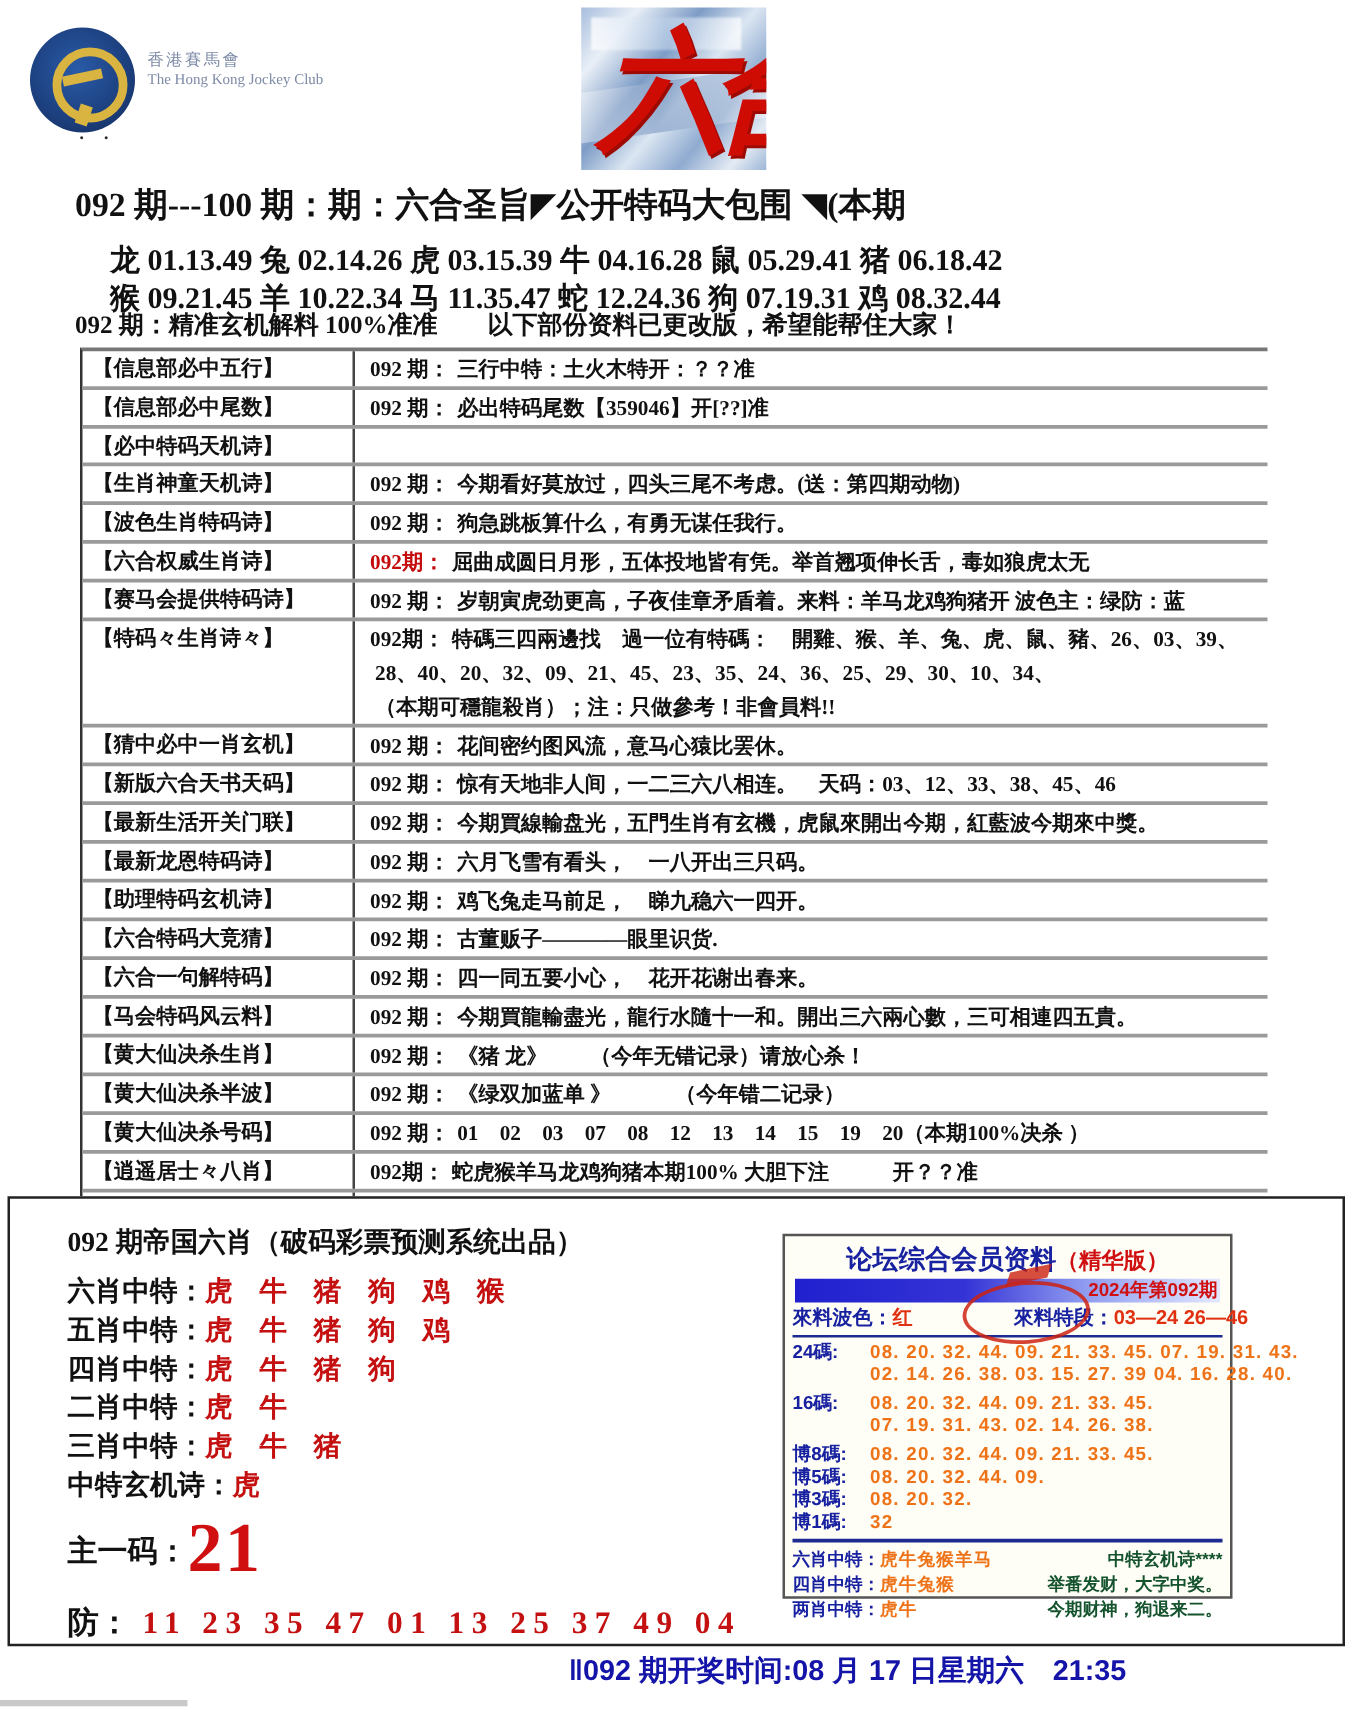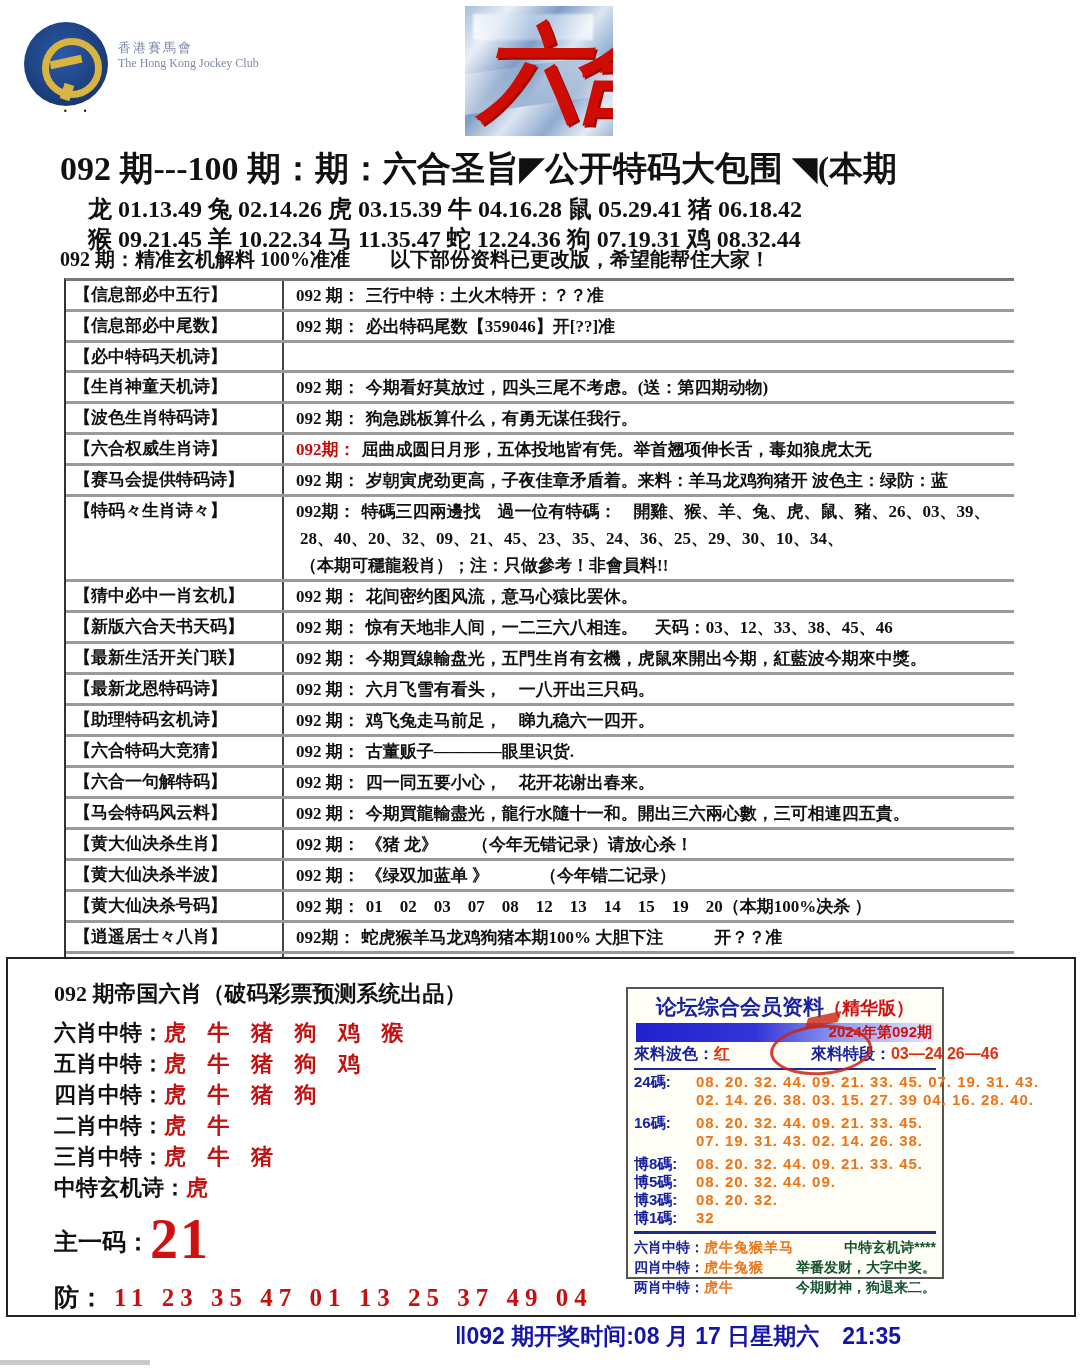--- a/index.html
+++ b/index.html
@@ -18,21 +18,21 @@
   .hdots{position:absolute;left:62px;top:100px;font-size:20px;color:#222;letter-spacing:4px;}
   .photo{position:absolute;left:465px;top:6px;width:148px;height:130px;overflow:hidden;
         background:linear-gradient(130deg,#a8bedd 0%,#e9eff7 18%,#7d9cc6 38%,#dbe6f2 55%,#8fabd0 72%,#e4ebf4 88%,#9db6d6 100%);}
   .photo:before{content:"";position:absolute;left:8px;top:8px;width:120px;height:26px;
         background:linear-gradient(90deg,#ffffffcc,#bcd0e8aa,#ffffffbb);filter:blur(1px);}
   .photo:after{content:"";position:absolute;left:-10px;top:58px;width:170px;height:40px;
         background:linear-gradient(115deg,#ffffffaa,#6d8dbb88 45%,#ffffffaa);transform:rotate(-8deg);}
   .calli{position:absolute;left:14px;top:16px;width:220px;font-size:104px;line-height:1.0;z-index:3;
         font-style:italic;font-weight:bold;color:#ce0c04;letter-spacing:-14px;
         text-shadow:2px 2px 0 #9d0a03;}
-  .headline{position:absolute;left:60px;top:146px;font-size:34px;font-weight:bold;white-space:nowrap;}
+  .headline{position:absolute;left:60px;top:146px;font-size:27px;font-weight:bold;white-space:nowrap;}
   .zodiac{position:absolute;left:88px;top:194px;font-size:24px;font-weight:bold;line-height:30px;white-space:nowrap;}
   .note{position:absolute;left:60px;top:246px;font-size:20px;font-weight:bold;white-space:nowrap;}
   
   .ttable{position:absolute;left:64px;top:278px;width:948px;border-top:3px solid #777;border-left:2px solid #333;}
   .trow{display:flex;border-bottom:3px solid #9a9a9a;min-height:25px;align-items:stretch;}
   .tl{width:204px;flex:0 0 204px;border-right:2px solid #444;font-size:17px;font-weight:bold;
       padding:2px 4px 2px 8px;white-space:nowrap;}
   .tc{flex:1;font-size:17px;font-weight:bold;padding:2px 4px 0 12px;line-height:26px;}
   .prd{margin-right:6px;}
   .red-period .prd{color:#c40a0a;}
@@ -43,21 +43,21 @@
   .panel{position:absolute;left:6px;top:957px;width:1066px;height:356px;border:2px solid #222;background:#fff;}
   .bl{position:absolute;left:46px;top:20px;}
   .bl-title{font-size:22px;font-weight:bold;margin-bottom:8px;}
   .bl-line{font-size:22px;font-weight:bold;line-height:31px;}
   .bl-line .v{color:#c41010;letter-spacing:8px;}
   .mainrow{margin-top:4px;font-size:24px;font-weight:bold;}
   .mainrow .big{font-size:56px;color:#d01010;font-weight:bold;vertical-align:-8px;letter-spacing:2px;}
   .guard{margin-top:10px;font-size:25px;font-weight:bold;}
   .guard .v{color:#c41010;letter-spacing:6px;margin-left:10px;}
   
-  .mbox{position:absolute;left:618px;top:28px;width:318px;height:292px;border:2px solid #555;
+  .mbox{position:absolute;left:618px;top:28px;width:360px;height:292px;border:2px solid #555;
         background:#fefdf6;padding:4px 6px;box-sizing:border-box;font-family:"Liberation Sans","DejaVu Sans",sans-serif;}
   .mb-title{text-align:center;font-size:21px;font-weight:bold;color:#1822a0;white-space:nowrap;}
   .mb-title .tag{color:#d01010;font-size:18px;}
   .mb-bar{position:relative;height:19px;margin:2px 2px 1px 2px;
         background:linear-gradient(90deg,#2020cf 0%,#3434d6 40%,#8f9bf0 68%,#e4e8ff 100%);}
   .mb-bar .yr{position:absolute;right:2px;top:0;font-size:15px;font-weight:bold;color:#d01010;white-space:nowrap;}
   .mb-src{font-size:16px;font-weight:bold;color:#1822a0;text-align:center;white-space:nowrap;margin-top:2px;}
   .mb-src .rv{color:#e03010;}
   .mb-hr{border:none;border-top:2px solid #1d2a90;margin:3px 0;}
   .mb-hr2{border:none;border-top:3px solid #1d2a90;margin:4px 0 3px 0;}

